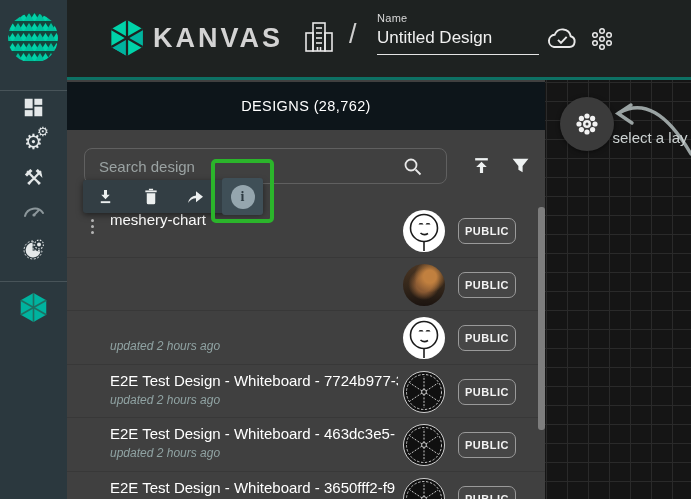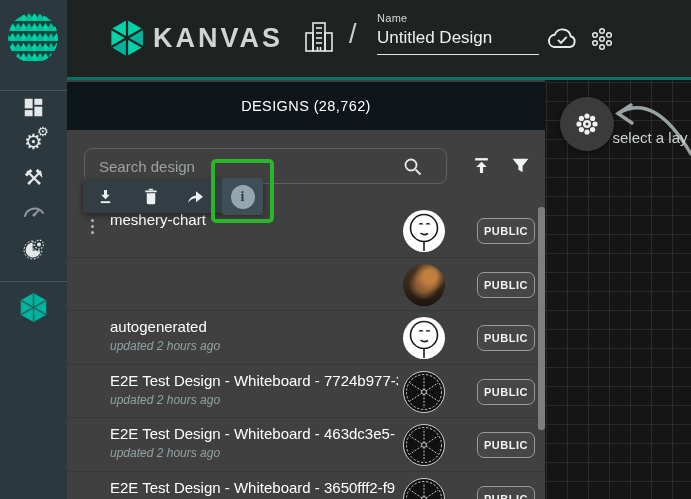--- a/index.html
+++ b/index.html
@@ -54,21 +54,21 @@
   .design-title{position:absolute;left:43px;top:7px;width:288px;font-size:15px;font-weight:500;color:#fff;
     white-space:nowrap;overflow:hidden;}
   .design-updated{position:absolute;left:43px;top:28px;font-size:12px;font-style:italic;color:#90a3a3;}
   .avatar{position:absolute;left:336px;top:6px;width:42px;height:42px;border-radius:50%;overflow:hidden;}
   .avatar-smiley{background:#fff;}
   .avatar-wheel{background:#101010;border:1.5px solid #cfcfcf;}
   .avatar-photo{background:
     radial-gradient(circle at 64% 30%, #c1803f 0 16%, rgba(0,0,0,0) 40%),
     radial-gradient(circle at 50% 48%, #8a5a33 0 26%, rgba(0,0,0,0) 52%),
     linear-gradient(180deg,#4a3523 0%, #33261a 55%, #1c1410 100%);}
-  .badge{position:absolute;left:410px;top:14px;width:58px;height:26px;border:1.5px solid #9a9a9a;border-radius:7px;
+  .badge{position:absolute;left:391px;top:14px;width:58px;height:26px;border:1.5px solid #9a9a9a;border-radius:7px;
     background:rgba(255,255,255,.03);color:#f2f2f2;font-size:11px;font-weight:bold;letter-spacing:.5px;
     display:flex;align-items:center;justify-content:center;}
   .scroll-thumb{position:absolute;left:471px;top:127px;width:7px;height:223px;background:#7d7d7d;border-radius:3px;z-index:7;}
 
   
   .canvas{position:absolute;left:545px;top:80px;width:146px;height:419px;background:#151515;
     background-image:linear-gradient(#2a2a2a 1px,transparent 1px),linear-gradient(90deg,#2a2a2a 1px,transparent 1px);
     background-size:21px 19px;background-position:1px 2px;text-align:center;}
   .layer-btn{position:absolute;left:15px;top:17px;width:54px;height:54px;border-radius:50%;background:#3b3b3b;
     display:flex;align-items:center;justify-content:center;cursor:pointer;box-shadow:0 1px 4px rgba(0,0,0,.5);}
@@ -247,21 +247,20 @@
   </div>
 
   <div class="design-row">
 
     <div class="avatar avatar-photo"></div>
     <div class="badge">PUBLIC</div>
   </div>
 
   <div class="design-row">
 
-    <div class="design-title">autogenerated</div>
     <div class="design-updated">updated 2 hours ago</div>
     <div class="avatar avatar-smiley">
   <svg width="42" height="42" viewBox="0 0 42 42" fill="none" stroke="#1c1c1c" stroke-width="1.6">
     <circle cx="21" cy="18" r="13.5"></circle>
     <path d="M15.5 14.5 a2.6 2 0 0 1 5 0 z" fill="#1c1c1c" stroke="none"></path>
     <path d="M22.5 14.5 a2.6 2 0 0 1 5 0 z" fill="#1c1c1c" stroke="none"></path>
     <path d="M17.5 23 q3.5 3 7.5 0.5"></path>
     <line x1="21" y1="31.5" x2="21" y2="41"></line>
   </svg>
 </div>

